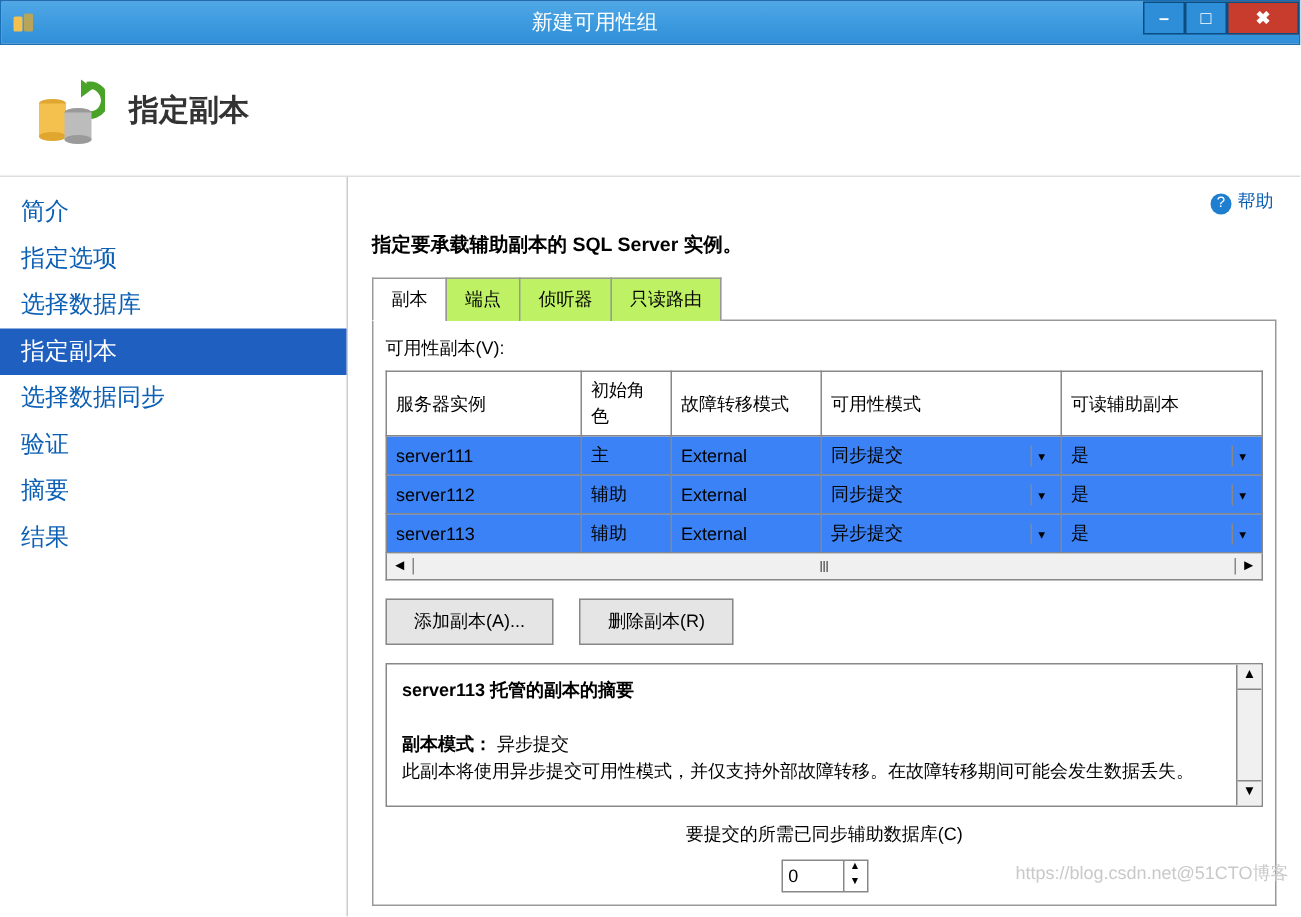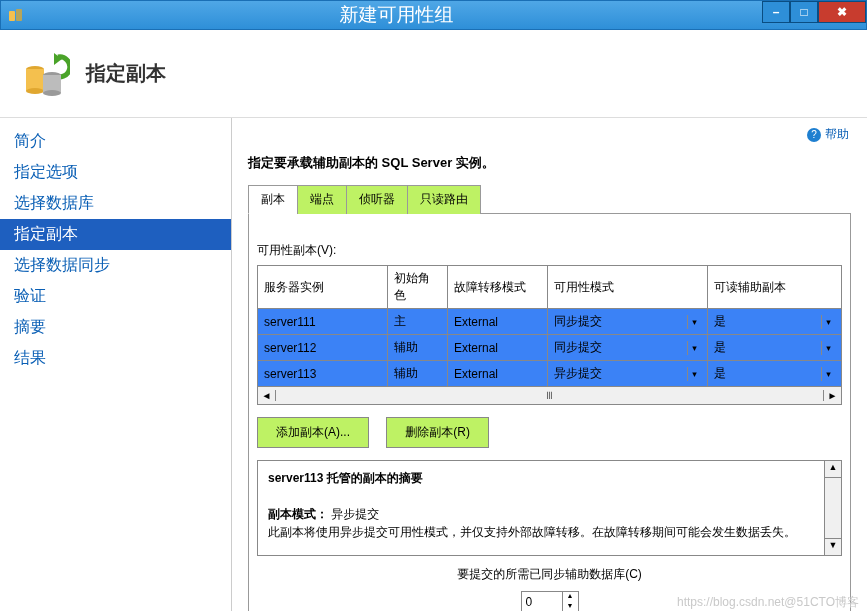--- a/index.html
+++ b/index.html
@@ -2,21 +2,21 @@
 <html><head>
 <meta charset="utf-8">
 <style>
 * { box-sizing: border-box; font-family: "Microsoft YaHei", "Segoe UI", sans-serif; }
 body { margin: 0; width: 867px; height: 611px; background: #fff; overflow: hidden; font-size: 12px; }
 
 
 .titlebar { height: 30px; background: linear-gradient(#4fa7e6,#2e8fd8); display: flex; align-items: center; color: #fff; position: relative; border: 1px solid #1a6fb5; }
 .titlebar .ticon { width: 18px; height: 18px; margin: 0 6px; display: flex; }
 .titlebar .ticon svg { width: 18px; height: 18px; }
-.titlebar .title { flex: 1; text-align: center; font-size: 19px; }
+.titlebar .title { flex: 1; text-align: center; font-size: 14px; }
 .winbtns { display: flex; height: 100%; }
 .winbtn { width: 28px; height: 22px; display:flex;align-items:center;justify-content:center; border:1px solid #0a4d82; margin-top:0; background:#2e8fd8; color:#fff; font-weight:bold; font-size:12px; }
 .winbtn.close { background:#c83c2e; width:48px; }
 .winbtn.min, .winbtn.max { width:28px; }
 
 
 .header { height: 88px; display:flex; align-items:center; padding: 0 20px; border-bottom:1px solid #ddd; }
 .header .hicon { width:50px; height:50px; margin-right:16px; }
 .header h1 { font-size: 20px; font-weight: 600; margin:0; color:#333; }
 
@@ -32,52 +32,52 @@
 .help { position:absolute; right:18px; top:8px; color:#0a5fb5; font-size:12px; }
 .help::before { content:"?"; display:inline-block; width:14px; height:14px; border-radius:50%; background:#1e7fd0; color:#fff; text-align:center; line-height:14px; font-size:10px; margin-right:4px; }
 .instr { font-weight:600; font-size:13px; margin: 26px 0 12px; }
 
 
 .tabs { display:flex; border-bottom:1px solid #999; }
 .tab { padding:5px 12px; border:1px solid #999; border-bottom:none; margin-right:-1px; background:#bef264; cursor:pointer; position:relative; top:1px; }
 .tab.active { background:#fff; border-bottom:1px solid #fff; }
 
 .panel { border:1px solid #999; border-top:none; padding:8px; }
-.sublabel { margin: 20px 0 6px; }
+.sublabel { margin: 2px 0 6px; }
 
 
 table.grid { width:100%; border-collapse:collapse; }
 table.grid th, table.grid td { border:1px solid #888; padding:4px 6px; text-align:left; background:#3b82f6; font-weight:normal; }
 table.grid th { background:#fff; }
 .dd { display:flex; justify-content:space-between; align-items:center;gap:12px; }
 .dd .chev { width:14px; height:14px; border-left:1px solid #888; display:flex; align-items:center; justify-content:center; font-size:9px; }
 
 
 .hscroll { display:flex; align-items:center; border:1px solid #888; border-top:none; height:18px; background:#f0f0f0; }
 .hscroll .arrow { width:18px; text-align:center; border-right:1px solid #888; font-size:10px; }
 .hscroll .arrow:last-child { border-left:1px solid #888; border-right:none; }
 .hscroll .track { flex:1; text-align:center; font-size:10px; color:#666; }
 
 .actions { margin:12px 0; }
-.actions button { padding:6px 18px; border:1px solid #888; background:#bef264; margin-right:14px; cursor:pointer; font-size:12px; }
+.actions button { padding:6px 18px; border:1px solid #888; background:#e5e5e5; margin-right:14px; cursor:pointer; font-size:12px; }
 
 
 .summary { border:1px solid #888; padding:8px 10px; height:96px; overflow:hidden; position:relative; line-height:1.5; }
 .summary .vsb { position:absolute; right:0; top:0; bottom:0; width:17px; border-left:1px solid #888; background:#f0f0f0; display:flex; flex-direction:column; }
 .summary .vsb div { flex:0 0 17px; text-align:center; font-size:9px; border-bottom:1px solid #888; }
 .summary .vsb div:last-child { margin-top:auto; border-top:1px solid #888; border-bottom:none; }
 .summary b { font-weight:600; }
 
 .commit { margin-top:10px; display:flex; align-items:center; gap:8px;flex-direction:column; }
 .commit .spin { display:flex; border:1px solid #888; }
 .commit .spin input { width:40px; border:none; padding:3px 4px; font-size:12px; }
 .commit .spin .spins { width:16px; display:flex; flex-direction:column; border-left:1px solid #888; }
 .commit .spin .spins span { flex:1; font-size:7px; text-align:center; }
 
-.watermark { position:absolute; right:8px; bottom:0; color:#c9c9c9; font-size:12px; pointer-events:none; }
+.watermark { position:absolute; right:8px; bottom:20px; color:#c9c9c9; font-size:12px; pointer-events:none; }
 </style>
 </head>
 <body>
 
 <div class="titlebar">
   <span class="ticon">
     <svg viewBox="0 0 18 18">
         <rect x="2" y="5" width="6" height="10" rx="1" fill="#f4c04e"></rect>
         <rect x="9" y="3" width="6" height="12" rx="1" fill="#b6a55a"></rect>
       </svg>

